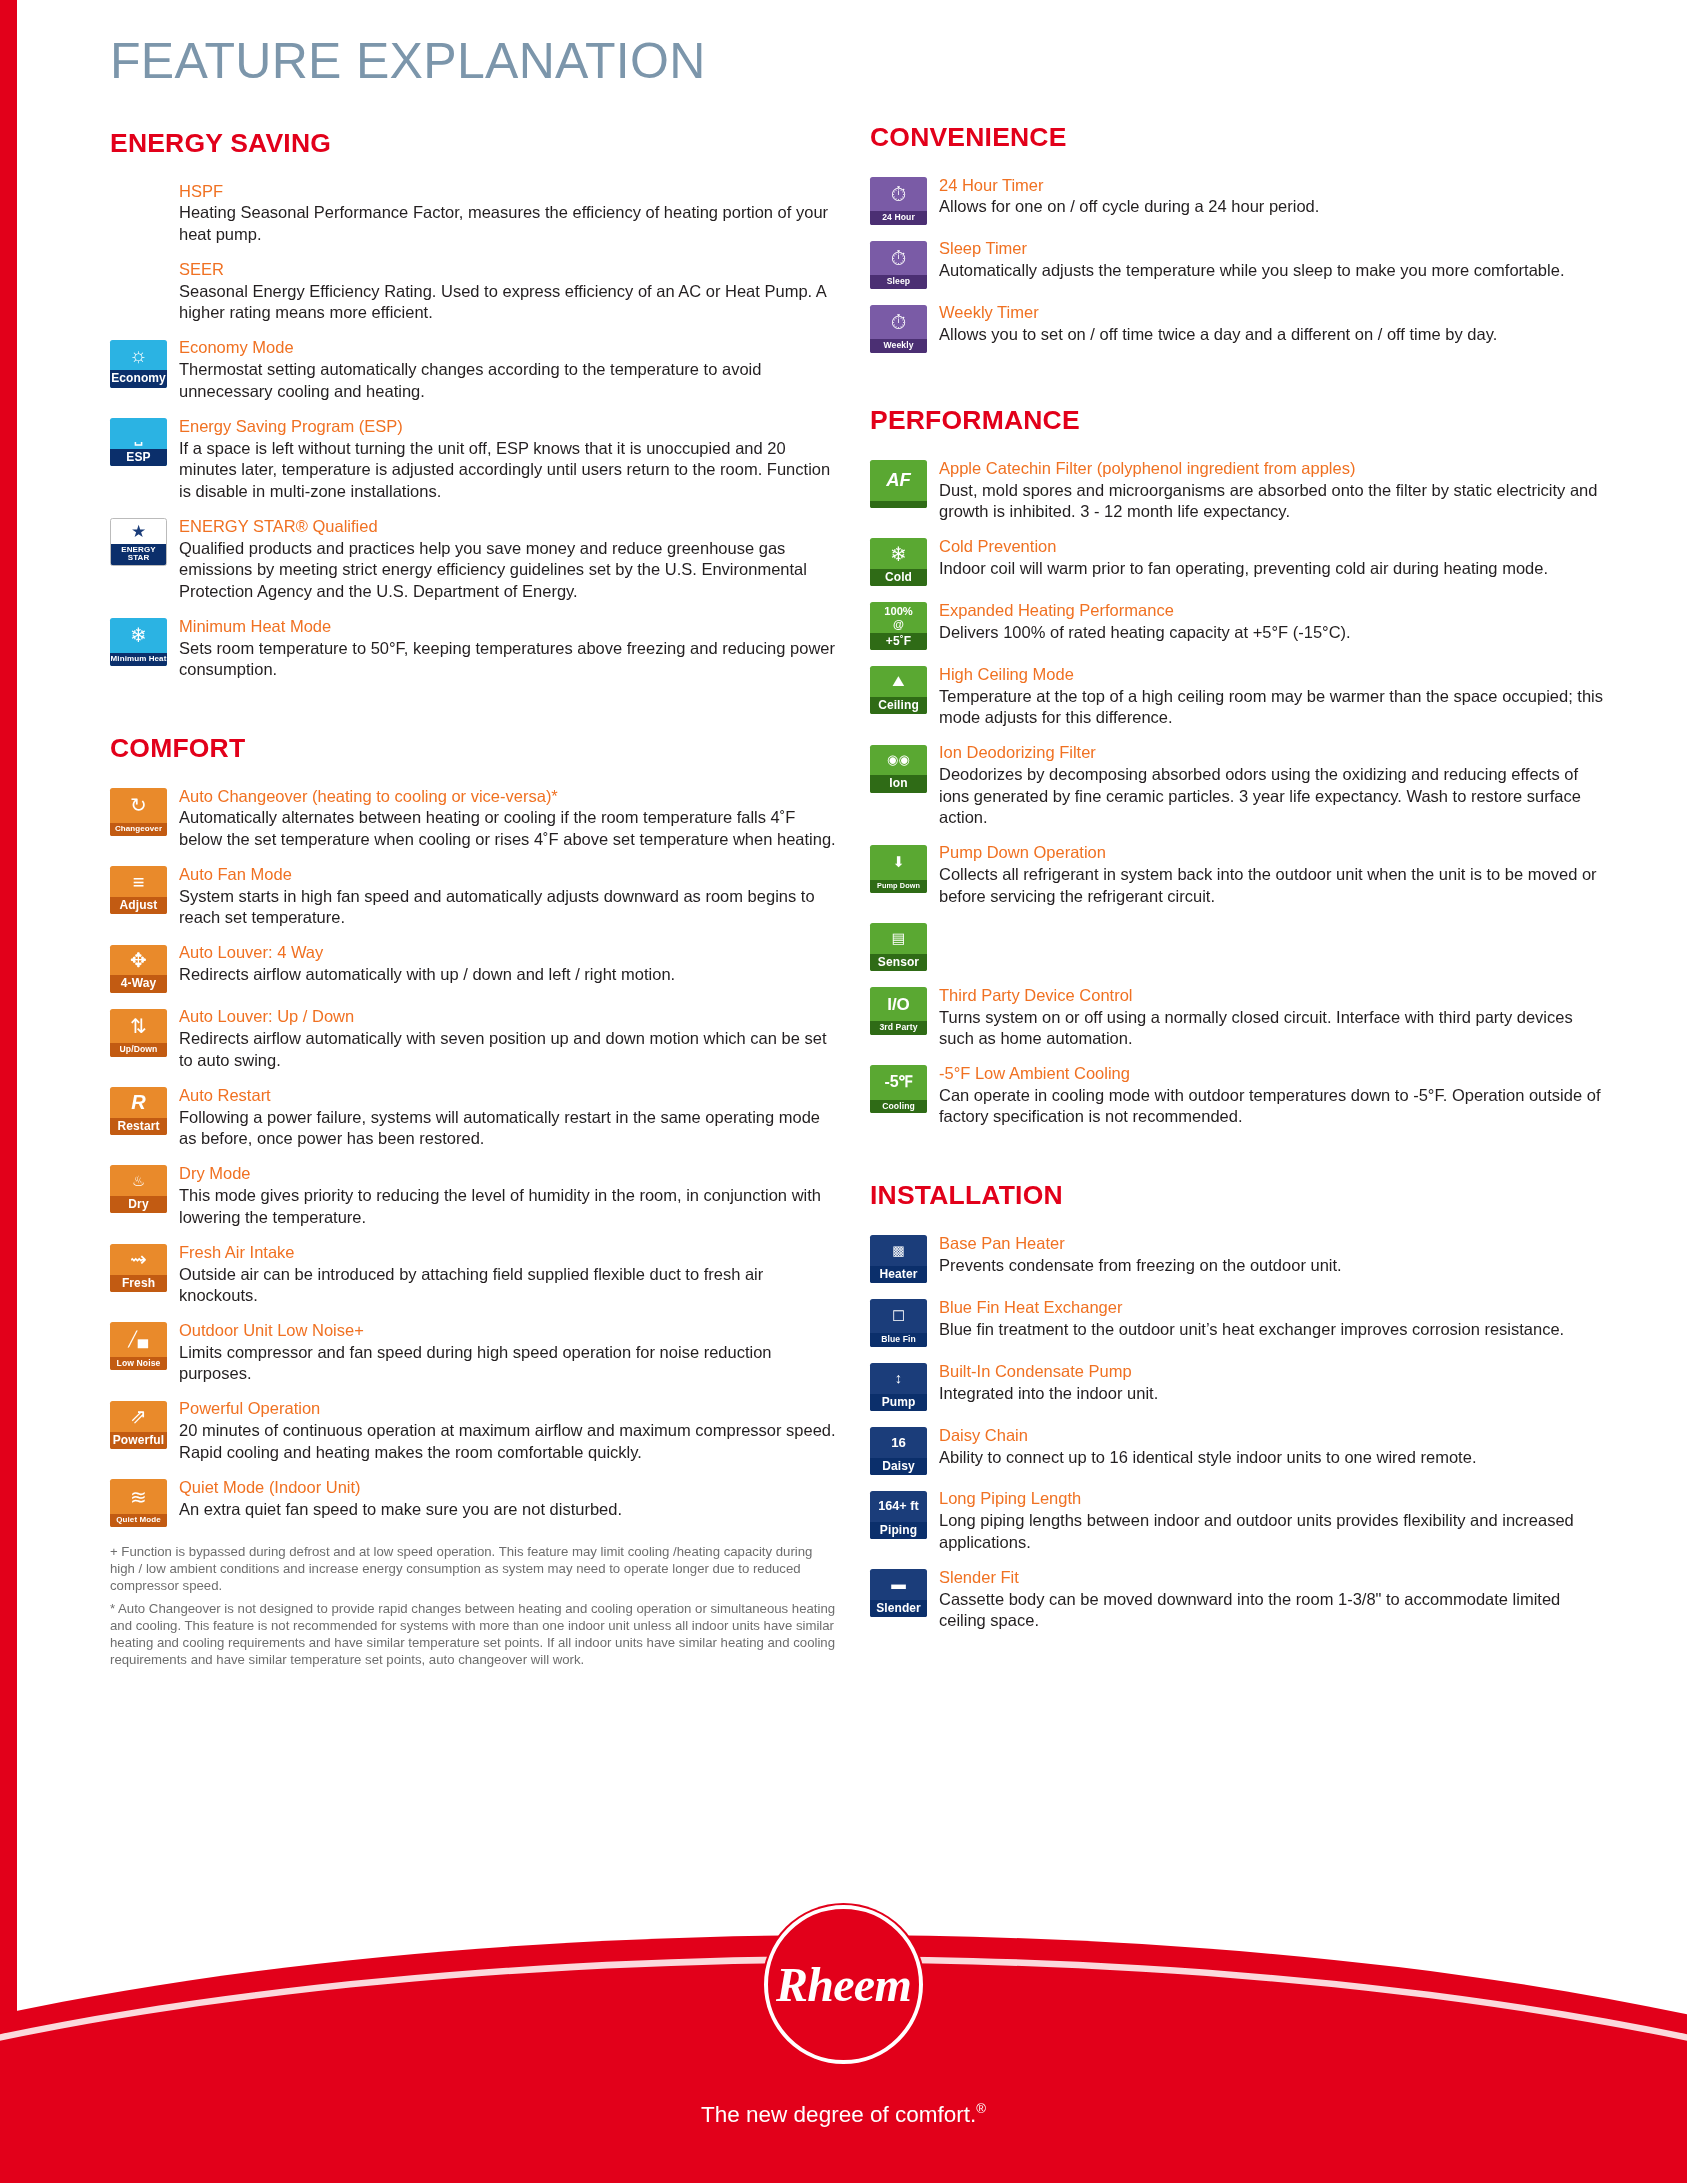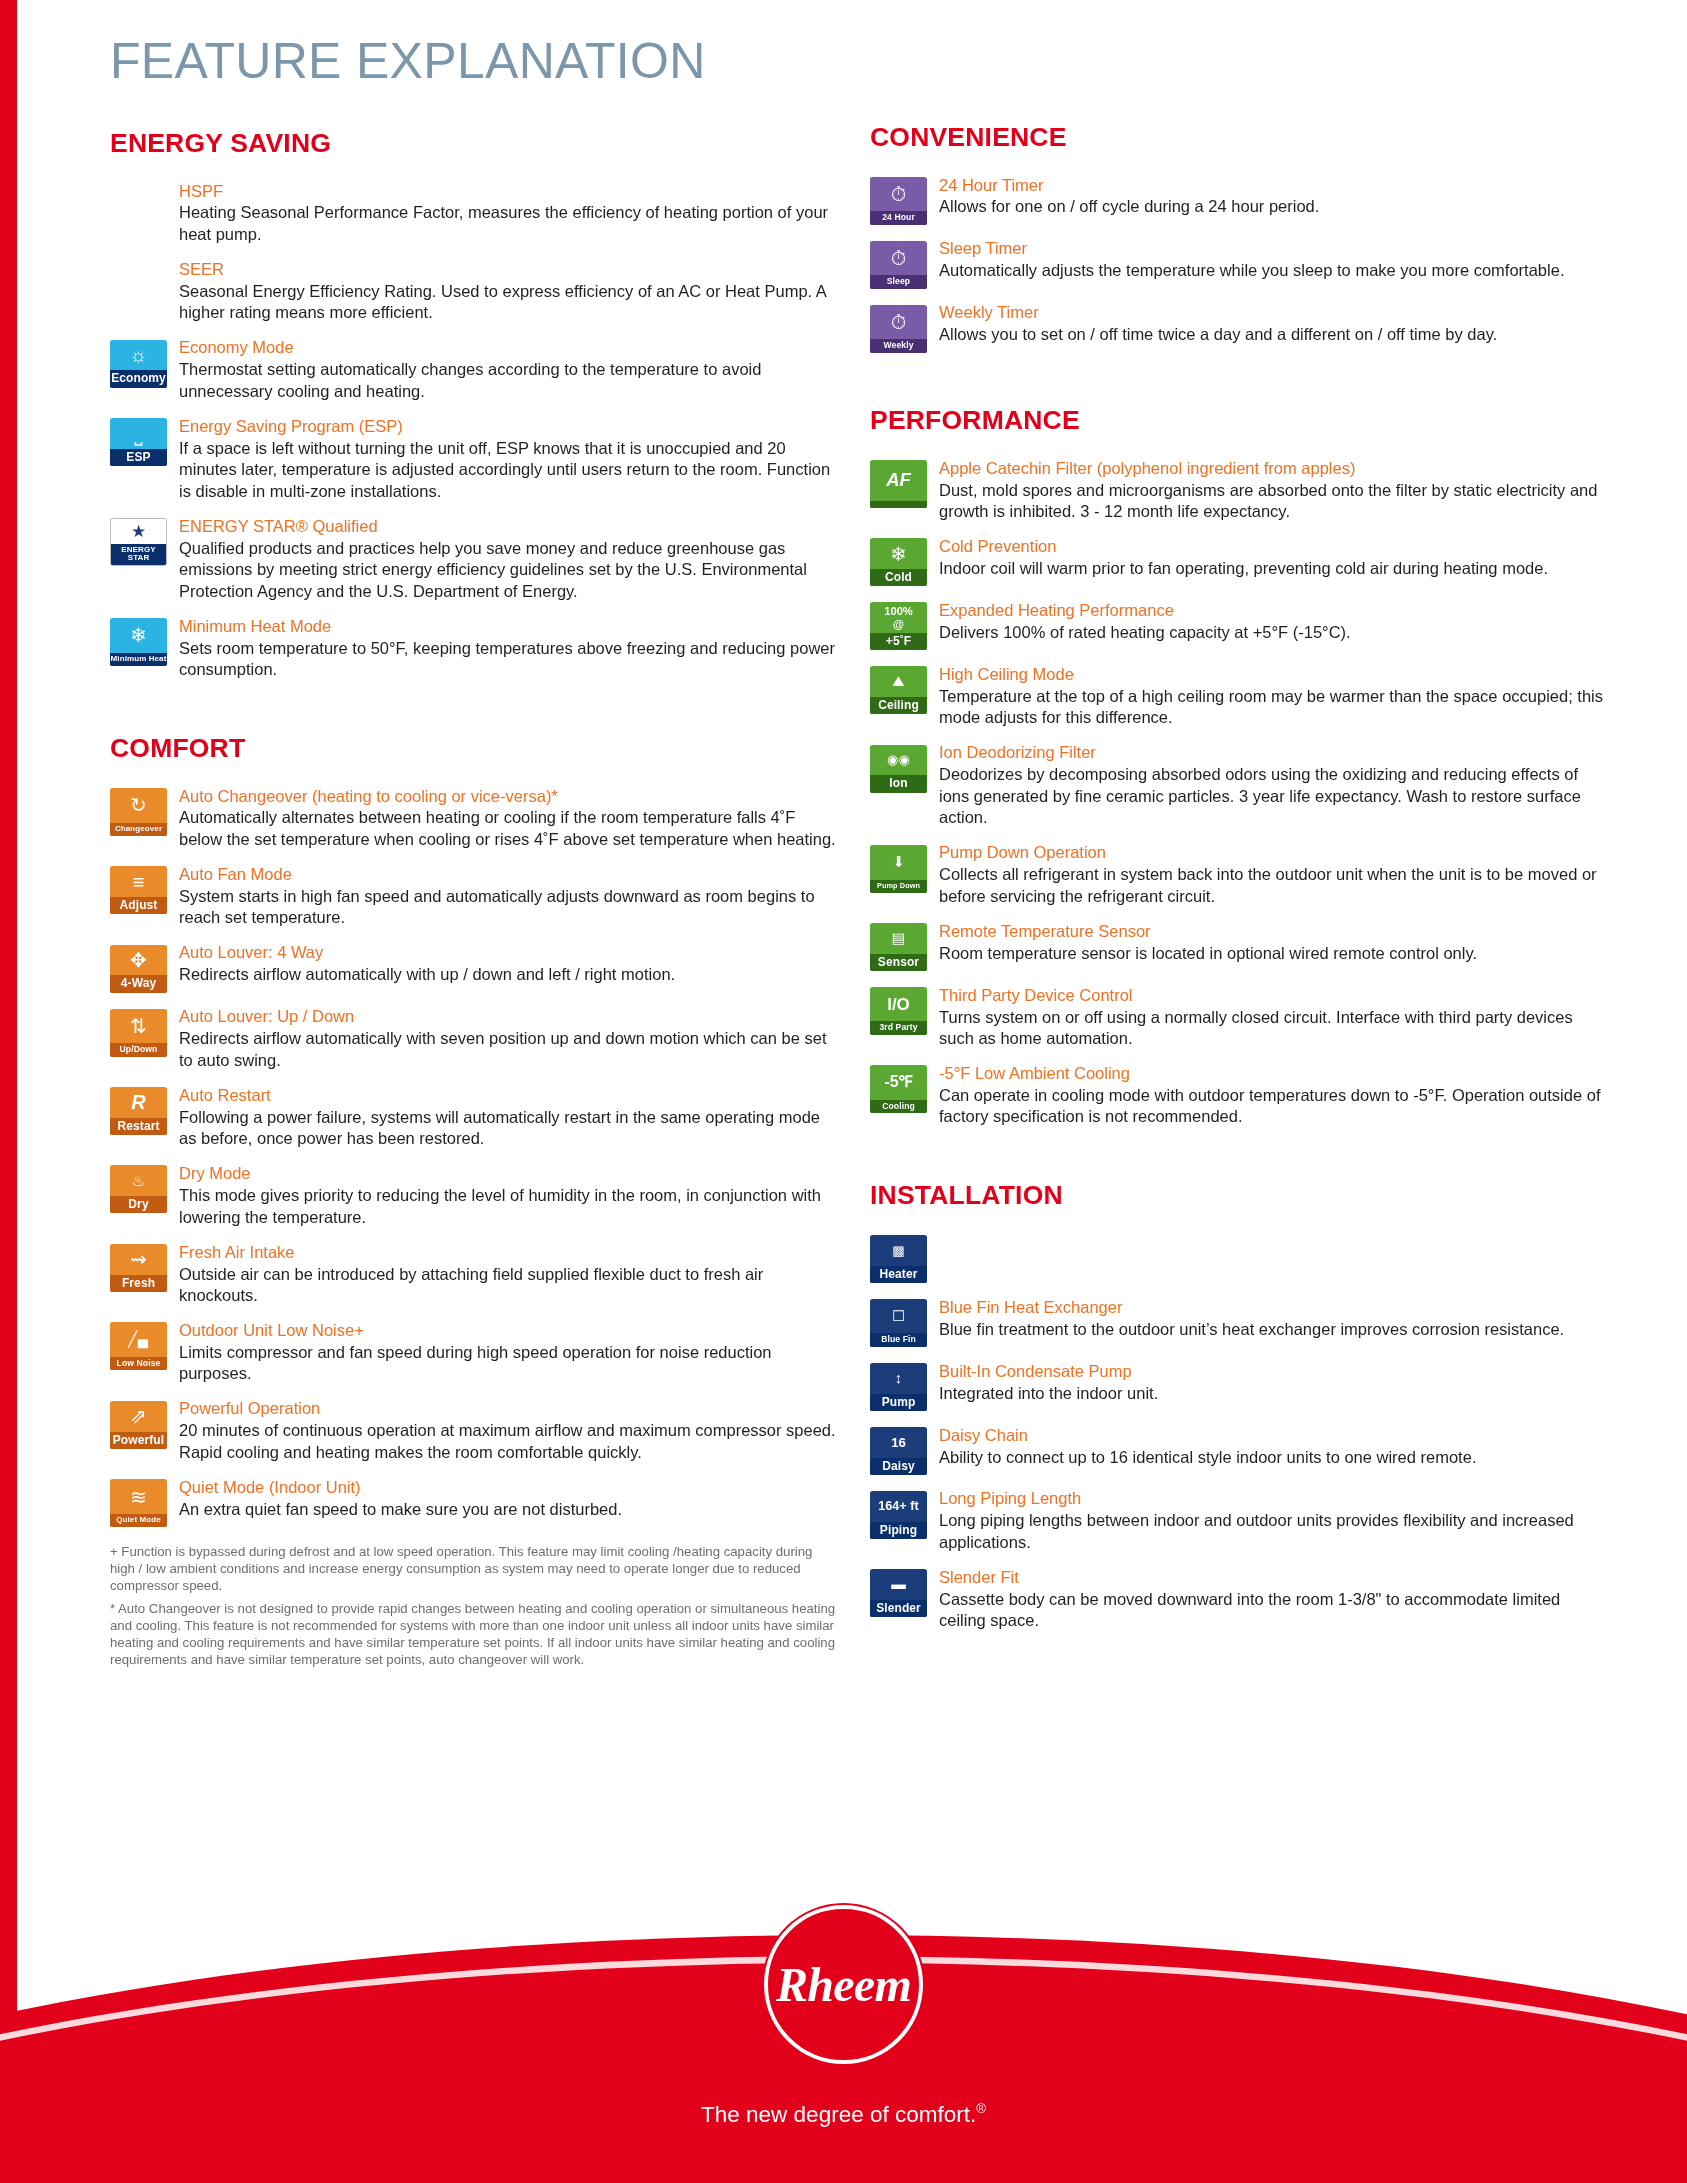--- a/index.html
+++ b/index.html
@@ -526,24 +526,20 @@
       </div>
     </div>
 
     <div class="feat">
       <div class="iconwrap">
         <div class="icon green">
           <div class="glyph" style="font-size:14.6px;">▤</div>
           <div class="cap">Sensor</div>
         </div>
       </div>
-      <div class="body">
-        <p class="fname">Remote Temperature Sensor</p>
-        <p class="fdesc">Room temperature sensor is located in optional wired remote control only.</p>
-      </div>
     </div>
 
     <div class="feat">
       <div class="iconwrap">
         <div class="icon green">
           <div class="glyph" style="font-size:17px;font-weight:bold;">I/O</div>
           <div class="cap" style="font-size:8.6px;">3rd Party</div>
         </div>
       </div>
       <div class="body">
@@ -568,20 +564,24 @@
     <div class="section-gap"></div>
 
     <h2 class="section">INSTALLATION</h2>
 
     <div class="feat">
       <div class="iconwrap">
         <div class="icon darkblue">
           <div class="glyph" style="font-size:13.2px;">▩</div>
           <div class="cap">Heater</div>
         </div>
+      </div>
+      <div class="body">
+        <p class="fname">Base Pan Heater</p>
+        <p class="fdesc">Prevents condensate from freezing on the outdoor unit.</p>
       </div>
     </div>
 
     <div class="feat">
       <div class="iconwrap">
         <div class="icon darkblue">
           <div class="glyph" style="font-size:14.6px;">☐</div>
           <div class="cap" style="font-size:8.6px;">Blue Fin</div>
         </div>
       </div>

